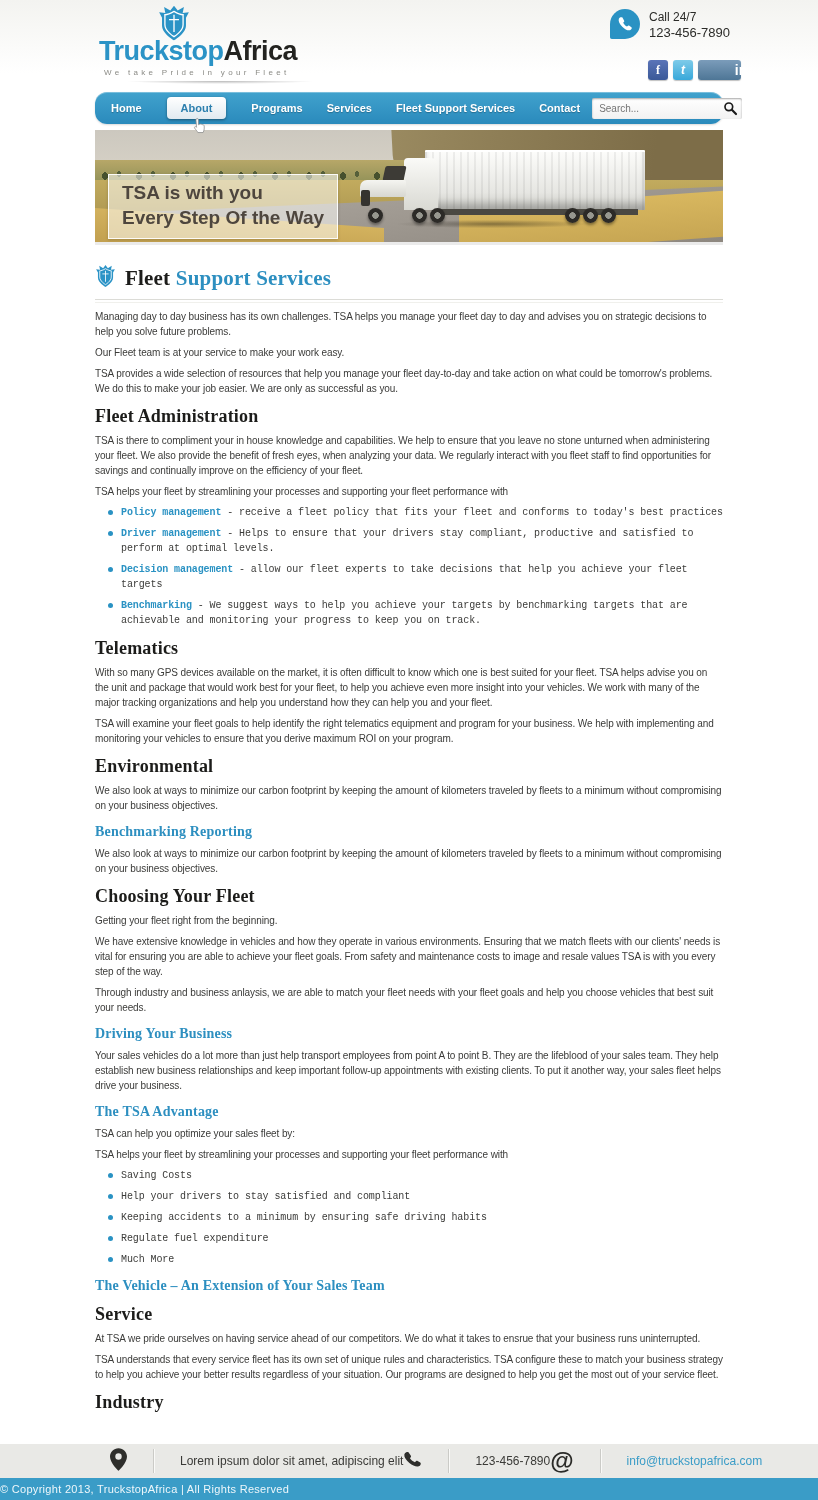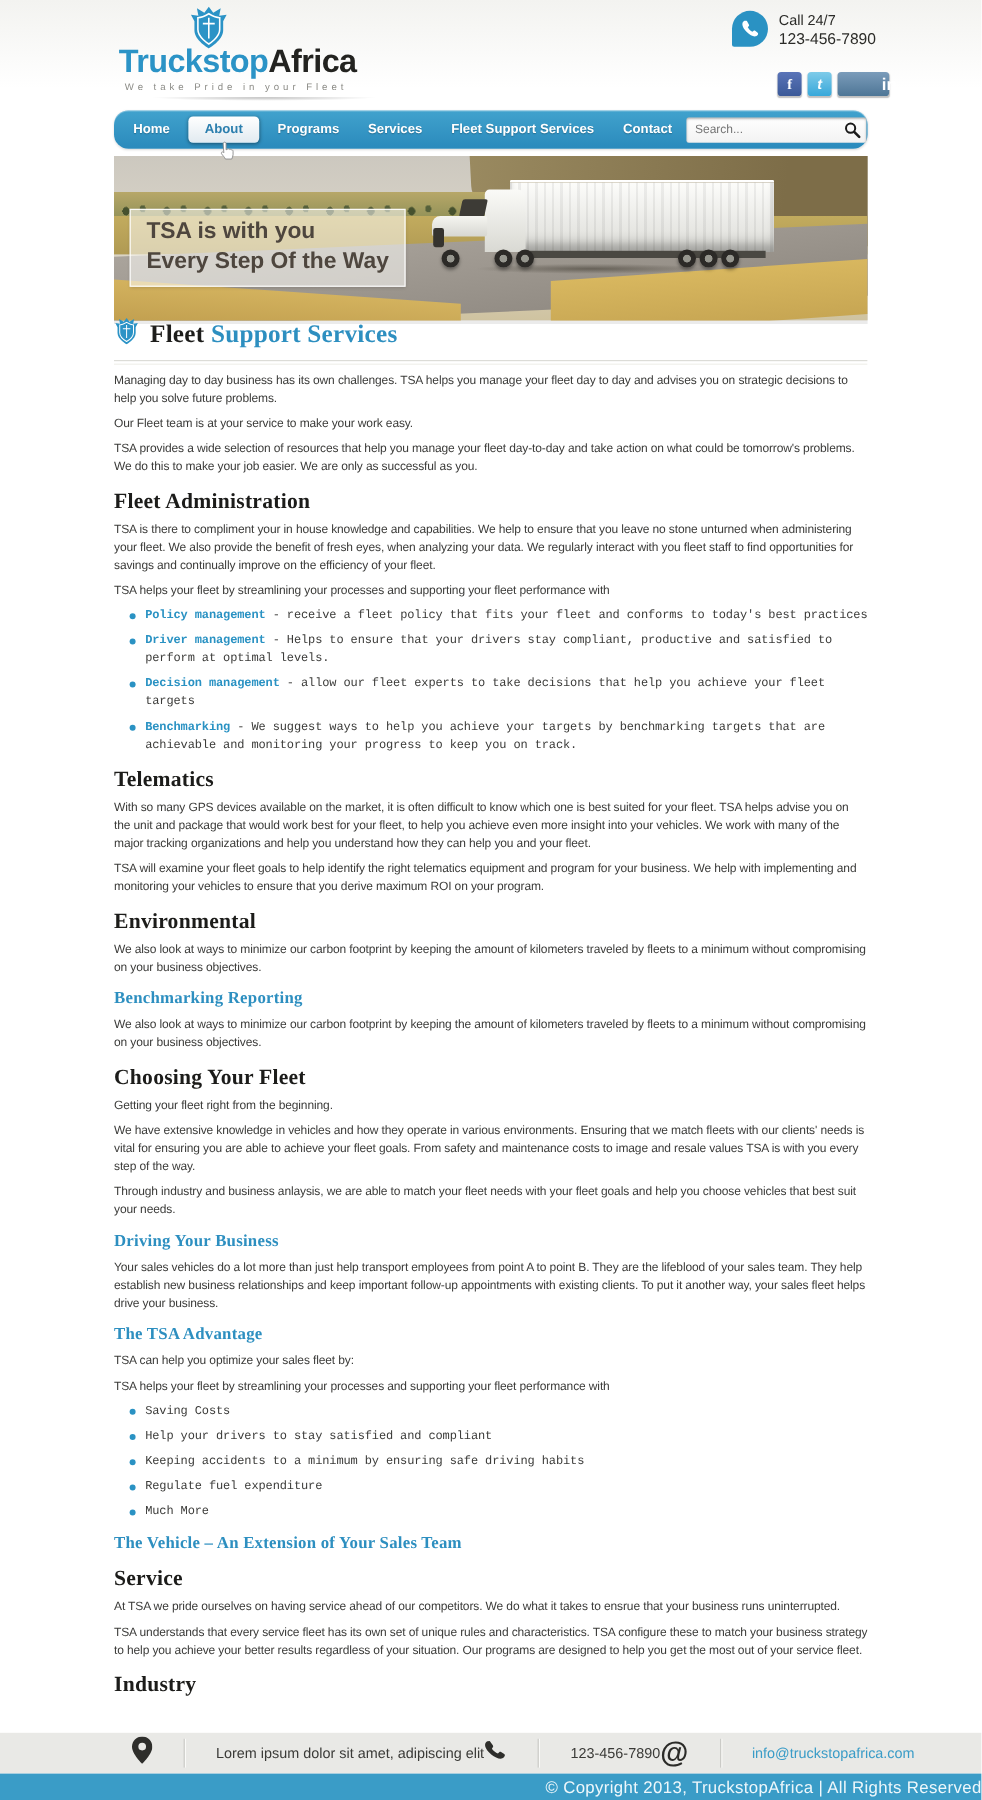--- a/index.html
+++ b/index.html
@@ -31,34 +31,34 @@
   .soc.tw { background:linear-gradient(#7ecbe9,#38a8da); font-style:italic; }
   .soc.li { background:linear-gradient(#7b9cba,#4e7696); font-size:14px;padding-left:43px; }
   
   .main-nav { position:absolute; left:95px; top:92px; width:628px; height:32px;
     background:linear-gradient(180deg,#41a2cd,#2a8abc); border-radius:12px;
     box-shadow:inset 0 1px 0 rgba(255,255,255,0.3), 0 1px 2px rgba(0,0,0,0.15);
     display:flex; align-items:center; padding:0 4px; }
   .nav-item { color:#fff; font-size:11px; font-weight:bold; padding:0 12px; text-decoration:none;
     text-shadow:0 1px 1px rgba(0,0,0,0.25); white-space:nowrap; }
   .nav-sep { width:1px; height:14px; background:rgba(255,255,255,0.45); box-shadow:-1px 0 0 rgba(0,0,0,0.12); }
-  .nav-active-wrap { position:relative; margin:0 3px;text-align:center; }
+  .nav-active-wrap { position:relative; margin:0 13px;text-align:center; }
   .nav-item.active { display:inline-block; background:linear-gradient(#ffffff,#e1eaf0);
     color:#2c7fae; border-radius:4px; padding:5px 14px; text-shadow:none;
     box-shadow:0 1px 3px rgba(0,0,0,0.4); }
   .hand-cursor { position:absolute; left:24px; top:20px; z-index:5; }
   .search-box { margin-left:auto; display:flex; align-items:center; width:150px; height:21px;
     background:linear-gradient(#ffffff,#f2f2f2); border-radius:2px;
     box-shadow:inset 0 1px 2px rgba(0,0,0,0.35); }
   .search-box input { flex:1; min-width:0; border:0; outline:0; background:transparent;
     font-size:10px; color:#555; padding:0 7px; font-family:"Liberation Sans",sans-serif; }
   .search-btn { width:24px; height:21px; border:0; background:transparent; padding:0;
     display:flex; align-items:center; justify-content:center; cursor:pointer; }
   
-  .hero { position:absolute; left:95px; top:130px; width:628px; height:137px; overflow:hidden;
+  .hero { position:absolute; left:95px; top:130px; width:628px; height:112px; overflow:hidden;
     box-shadow:0 3px 0 rgba(0,0,0,0.08); background:#d8d3c8; }
   .sky { position:absolute; inset:0; background:linear-gradient(#ccc8bf,#dcd6c9 55%,#cfc3a0); }
   .hill { position:absolute; right:-70px; top:-30px; width:400px; height:112px;
     background:linear-gradient(100deg,#9a8a60,#7d6d48 65%); border-radius:0 0 0 60%; transform:rotate(-3deg); }
   .farfield { position:absolute; left:0; top:30px; width:62%; height:20px;
     background:linear-gradient(#b7a768,#96945a); }
   .shrubs { position:absolute; left:0; top:38px; width:60%; height:16px;
     background-image:radial-gradient(5px 6px at 10px 8px, #46512e 60%, rgba(0,0,0,0) 61%),
                      radial-gradient(4px 5px at 24px 6px, #55603a 60%, rgba(0,0,0,0) 61%);
     background-size:34px 16px; background-repeat:repeat-x; }
@@ -113,21 +113,21 @@
   
   .footer-contact { position:absolute; left:0; top:1444px; width:818px; height:34px; background:#e9e9e6;
     display:flex; align-items:center; padding:0 112px 0 110px; }
   .fgroup { display:flex; align-items:center; gap:26px; }
   .fgroup.g2, .fgroup.g3 { margin-left:auto; }
   .fsep { width:1px; height:24px; background:#cbcbc7; box-shadow:1px 0 0 #fafaf8; }
   .ftext { font-size:12px; color:#3a3a37; white-space:nowrap; }
   .femail { font-size:12px; color:#3a9cc7; text-decoration:none; white-space:nowrap; }
   .at-glyph { font-size:24px; font-weight:bold; color:#2b2b28; line-height:24px; }
   .footer-copy { position:absolute; left:0; top:1478px; width:818px; height:22px; background:#3a9cc7;
-    color:#eef7fb; font-size:14px; display:flex; align-items:center; justify-content:flex-end; letter-spacing:0.3px; }
+    color:#eef7fb; font-size:11px; display:flex; align-items:center; justify-content:flex-start; letter-spacing:0.3px; }
 </style>
 </head>
 <body>
 
 <header class="site-header">
   <a class="logo">
     <span class="logo-shield">
       <svg width="34" height="38" viewBox="0 0 40 46">
         <path d="M20 2 L24.5 8 L32 3.5 L30.5 11 L38 10 L34.5 16.5 L34.5 26 C34.5 36 20 44 20 44 C20 44 5.5 36 5.5 26 L5.5 16.5 L2 10 L9.5 11 L8 3.5 L15.5 8 Z" fill="#2b93c6"></path>
         <path d="M20 9 C15 12 11 13 9 13 L9 25 C9 33 20 39.5 20 39.5 C20 39.5 31 33 31 25 L31 13 C29 13 25 12 20 9 Z" fill="none" stroke="#ffffff" stroke-width="1.6"></path>

